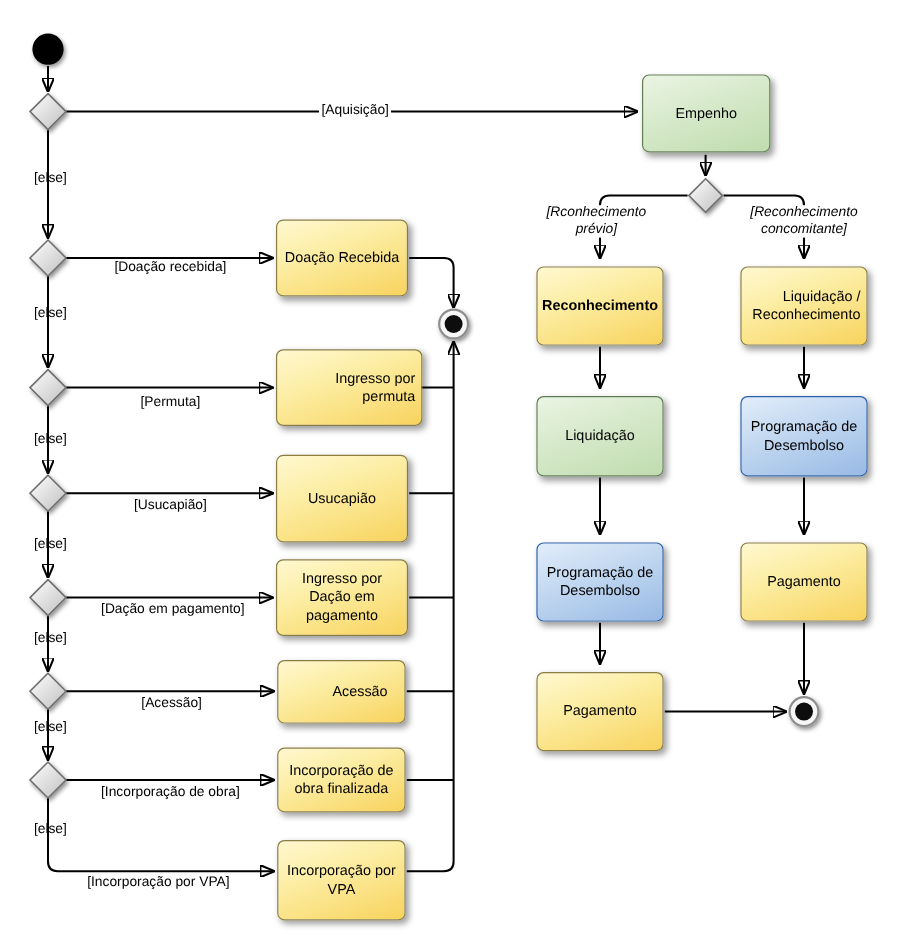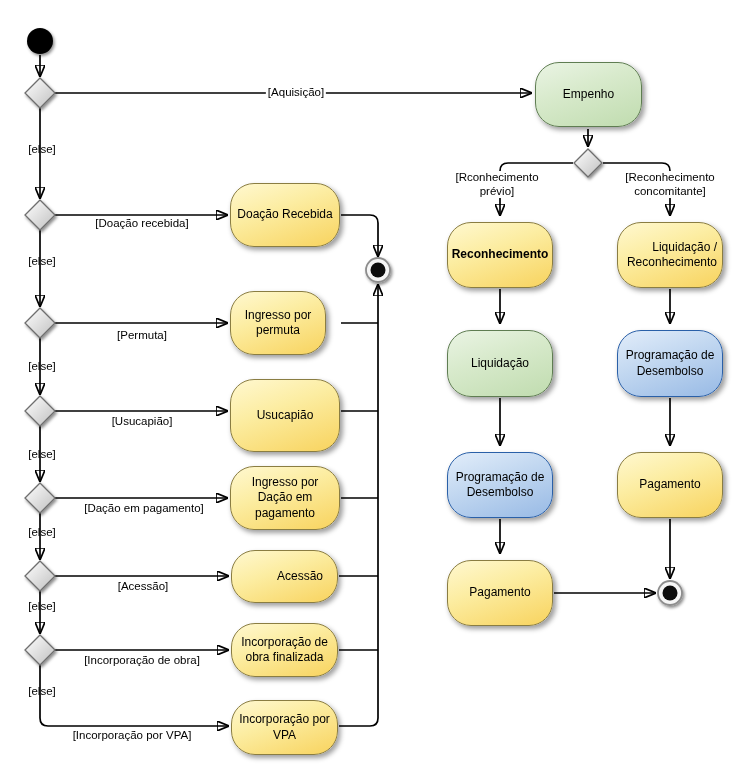--- a/index.html
+++ b/index.html
@@ -1,31 +1,31 @@
 <!DOCTYPE html>
 <html><head>
 <meta charset="utf-8">
 <style>
   html,body{margin:0;padding:0;background:#fff;}
   body{font-family:"Liberation Sans",sans-serif;}
   .canvas{position:relative;width:750px;height:783px;background:#fff;overflow:hidden;}
   .edges{position:absolute;left:0;top:0;}
   .edges path, .edges line{fill:none;stroke:#000;stroke-width:1.7;}
   .node{
-    position:absolute;box-sizing:border-box;border-radius:24px;
+    position:absolute;box-sizing:border-box;border-radius:6px;
     display:flex;align-items:center;justify-content:center;text-align:center;
     font-size:12px;line-height:1.28;color:#000;padding:2px 5px;
     border:1.4px solid #8A7D42;
     box-shadow:2.5px 3px 5px rgba(0,0,0,0.38);
   }
   .yellow{background:linear-gradient(160deg,#FFF8D0 0%,#FCEDA2 40%,#F8D35E 100%);border-color:#8A7D42;}
   .green {background:linear-gradient(160deg,#EAF4E4 0%,#D8EACC 40%,#C0DCAF 100%);border-color:#5F7D52;}
   .blue  {background:linear-gradient(160deg,#E2EDFA 0%,#C4D9F1 40%,#98BAE5 100%);border-color:#2A60A8;}
   .guard{position:absolute;font-size:11.5px;color:#000;white-space:nowrap;transform:translateX(-50%);}
-  .guard.multi{white-space:pre-line;text-align:center;line-height:1.18;}
+  .guard.multi{white-space:pre-line;text-align:center;line-height:1.18;font-style:italic;}
   .guard.bg{background:#fff;padding:0 2px;}
 </style>
 </head>
 <body>
 
 <div class="canvas">
 
   <svg class="edges" width="750" height="783" viewBox="0 0 750 783">
     <defs>
       <marker id="arr" viewBox="0 0 12 10" refX="11" refY="5" markerWidth="12" markerHeight="10" markerUnits="userSpaceOnUse" orient="auto">
@@ -91,26 +91,26 @@
       <circle cx="378" cy="270" r="7.5" fill="#0b0b0b" stroke="none"></circle>
     </g>
     <g filter="url(#ds)">
       <circle cx="670" cy="593" r="12" fill="#f6f6f6" stroke="#8d8d8d" stroke-width="1.8"></circle>
       <circle cx="670" cy="593" r="7.5" fill="#0b0b0b" stroke="none"></circle>
     </g>
   </svg>
 
   <div class="node green" style="left:535px;top:62px;width:107px;height:65px;">Empenho</div>
   <div class="node yellow" style="left:230px;top:183px;width:110px;height:64px;">Doação Recebida</div>
-  <div class="node yellow" style="left:230px;top:291px;width:96px;height:64px;">Ingresso por permuta</div>
+  <div class="node yellow" style="left:230px;top:291px;width:122px;height:64px;text-align:right;">Ingresso por permuta</div>
   <div class="node yellow" style="left:230px;top:379px;width:110px;height:73px;">Usucapião</div>
   <div class="node yellow" style="left:230px;top:466px;width:110px;height:64px;">Ingresso por Dação em pagamento</div>
   <div class="node yellow" style="left:231px;top:550px;width:107px;height:53px;padding-left:36px;">Acessão</div>
   <div class="node yellow" style="left:231px;top:623px;width:107px;height:54px;">Incorporação de obra finalizada</div>
-  <div class="node yellow" style="left:231px;top:700px;width:107px;height:55px;">Incorporação por VPA</div>
+  <div class="node yellow" style="left:231px;top:700px;width:107px;height:67px;">Incorporação por VPA</div>
   <div class="node yellow" style="left:447px;top:222px;width:106px;height:66px;font-weight:bold;">Reconhecimento</div>
   <div class="node green" style="left:447px;top:330px;width:106px;height:67px;">Liquidação</div>
   <div class="node blue" style="left:447px;top:452px;width:106px;height:66px;">Programação de Desembolso</div>
   <div class="node yellow" style="left:447px;top:560px;width:106px;height:66px;">Pagamento</div>
   <div class="node yellow" style="left:617px;top:222px;width:106px;height:66px;text-align:right;">Liquidação / Reconhecimento</div>
   <div class="node blue" style="left:617px;top:330px;width:106px;height:67px;">Programação de Desembolso</div>
   <div class="node yellow" style="left:617px;top:452px;width:106px;height:66px;">Pagamento</div>
 
   <div class="guard bg" style="left:296px;top:86px;">[Aquisição]</div>
   <div class="guard" style="left:42px;top:143px;">[else]</div>

